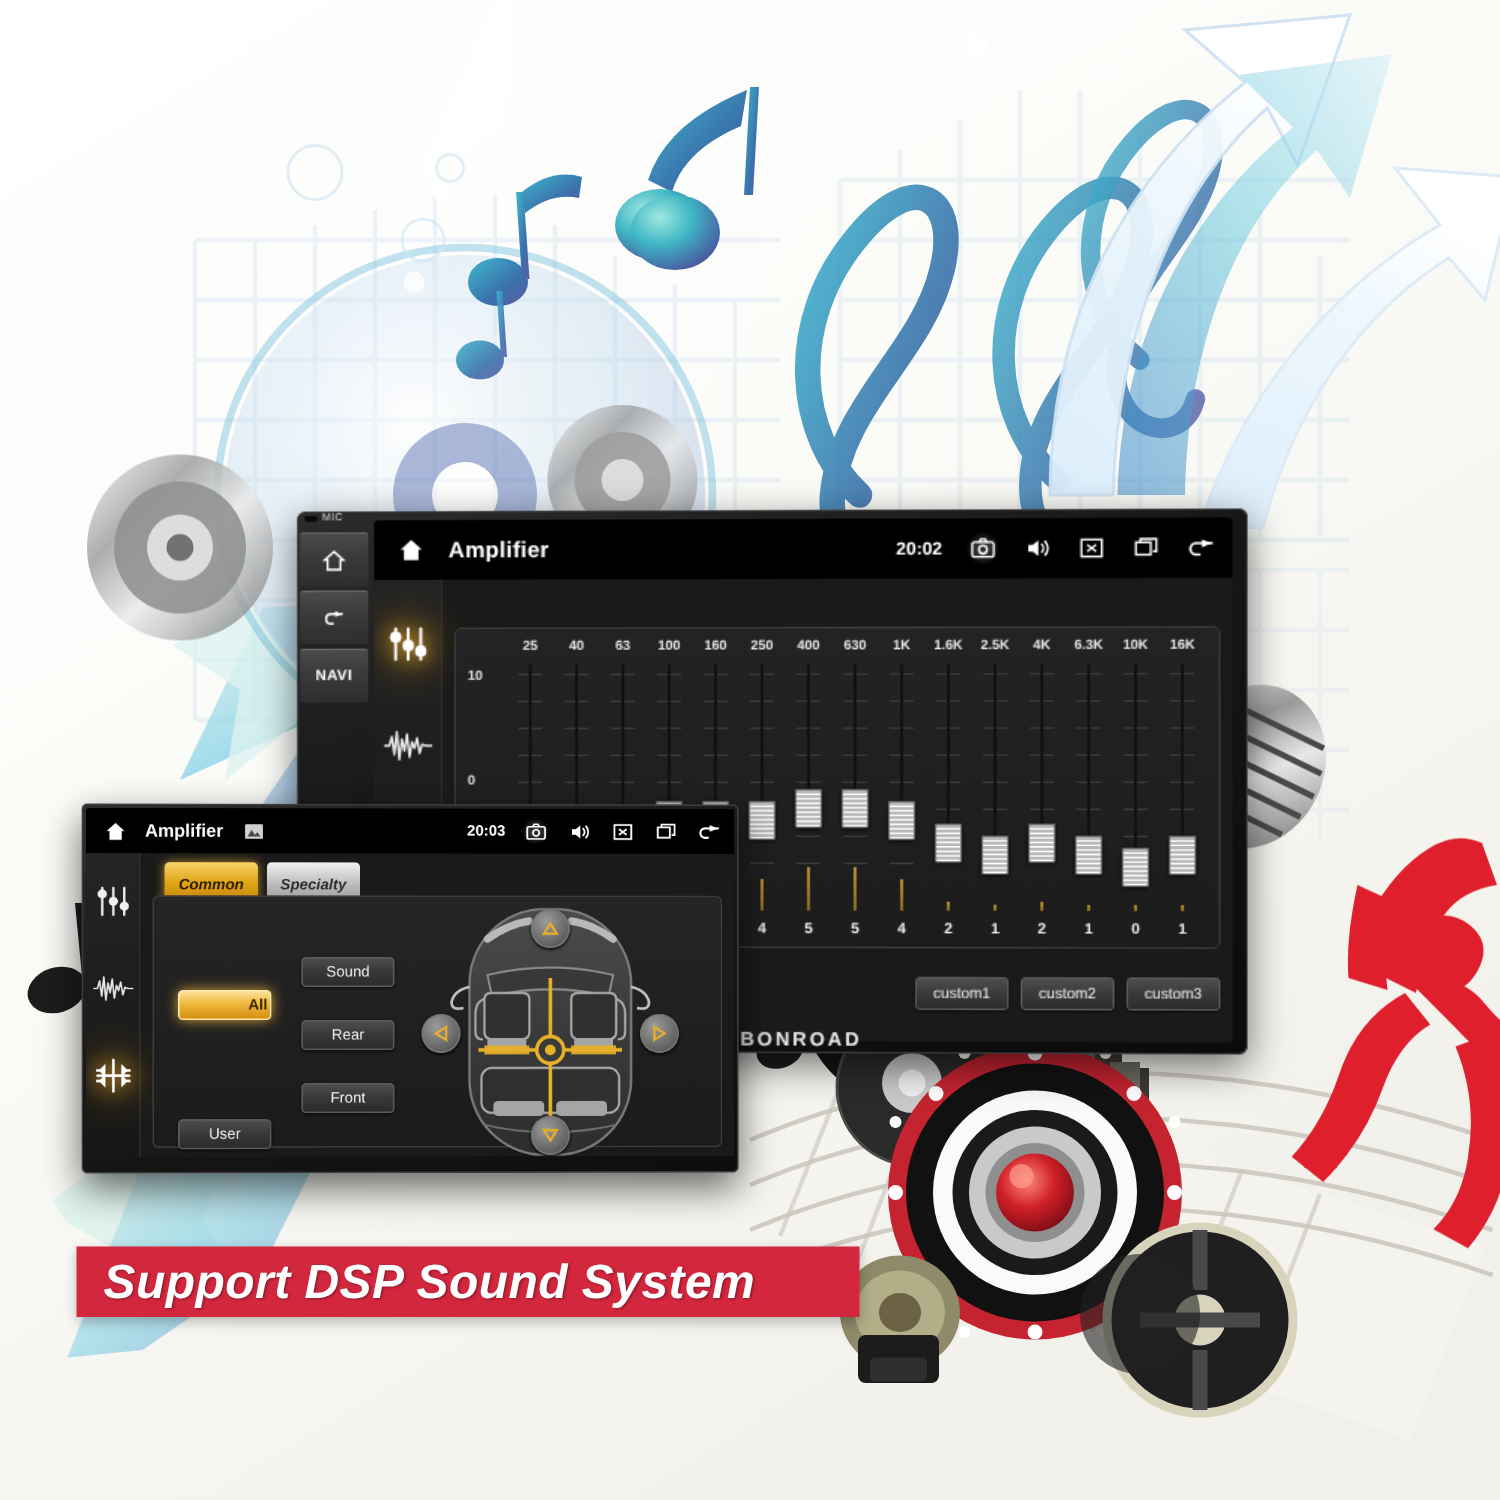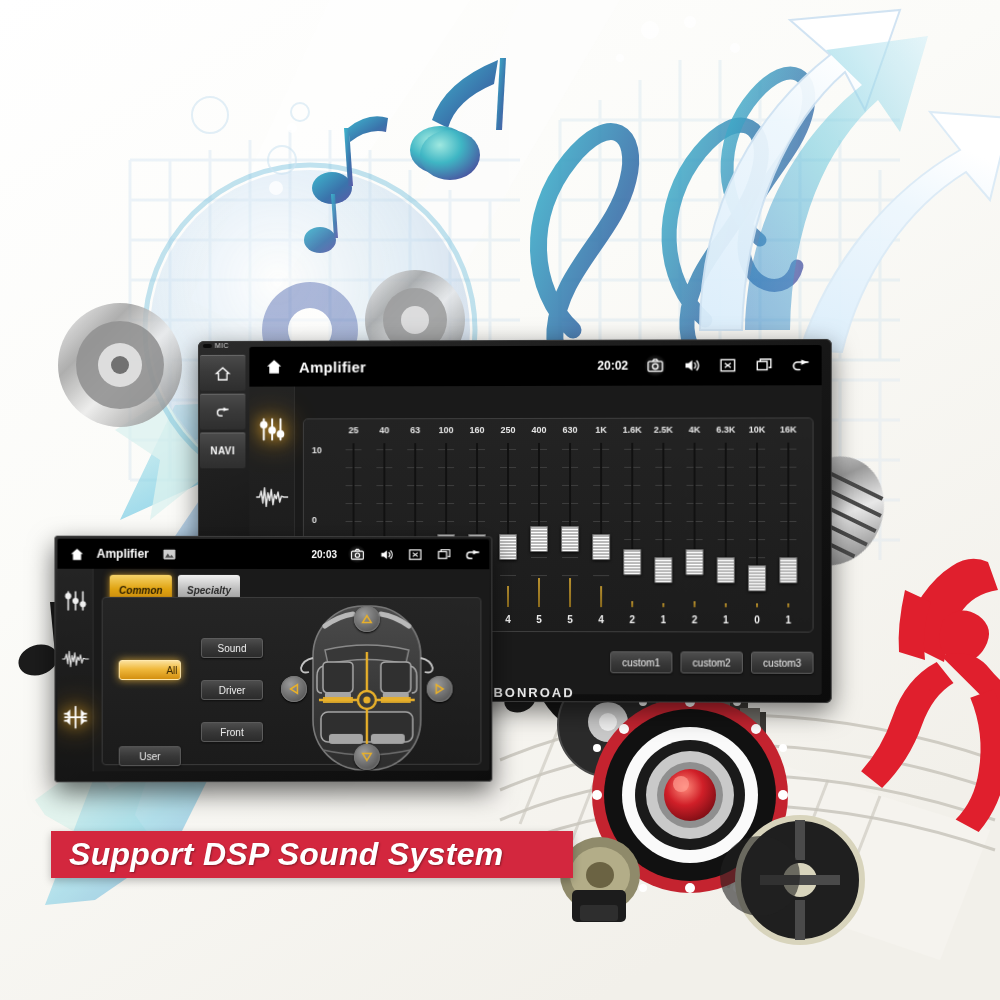--- a/index.html
+++ b/index.html
@@ -203,21 +203,21 @@
   }
   .abtn{
     position:absolute; width:62px; height:20px; border-radius:3px;
     font-size:10px; display:flex;align-items:center;justify-content:center;
     background:linear-gradient(180deg,#4d4d4d,#383838 50%,#2b2b2b);
     border:1px solid #5c5c5c; color:#f0f0f0;
     box-shadow:0 1px 2px rgba(0,0,0,.6);
   }
   .abtn.gold{
     background:linear-gradient(180deg,#fbe09a,#f0b93c 45%,#d38f10);
-    border:1px solid #ffe9ae; color:#3a2600; font-weight:normal;
+    border:1px solid #ffe9ae; color:#3a2600; font-weight:bold;
     box-shadow:0 0 9px rgba(240,185,60,.85);
     padding-left:44px;
   }
   .b-all { left:16px; top:62px; }
   .b-user{ left:16px; top:104px;margin-top:44px; }
   .b-driver{ left:98px; top:40px; }
   .b-front { left:98px; top:82px; }
   .b-rear  { left:98px; top:124px; }
 
   .carwrap{ position:absolute; left:176px; top:6px; width:176px; height:168px; }
@@ -1021,21 +1021,21 @@
       <div class="amp-main">
         <div class="tabs">
           <div class="tab on">Common</div>
           <div class="tab off">Specialty</div>
         </div>
 
         <div class="amp-panel">
           <div class="abtn gold b-all">All</div>
           <div class="abtn b-user">User</div>
           <div class="abtn b-driver">Sound</div>
-          <div class="abtn b-front">Driver</div>
+          <div class="abtn b-front">Rear</div>
           <div class="abtn b-rear">Front</div>
 
           <div class="carwrap">
             <svg width="176" height="168" viewBox="0 0 176 168">
               <defs>
                 <linearGradient id="carB" x1="0" y1="0" x2="0" y2="1">
                   <stop offset="0%" stop-color="#4b4b4b"></stop>
                     <stop offset="50%" stop-color="#3a3a3a"></stop>
                   <stop offset="100%" stop-color="#2d2d2d"></stop>
                 </linearGradient>

